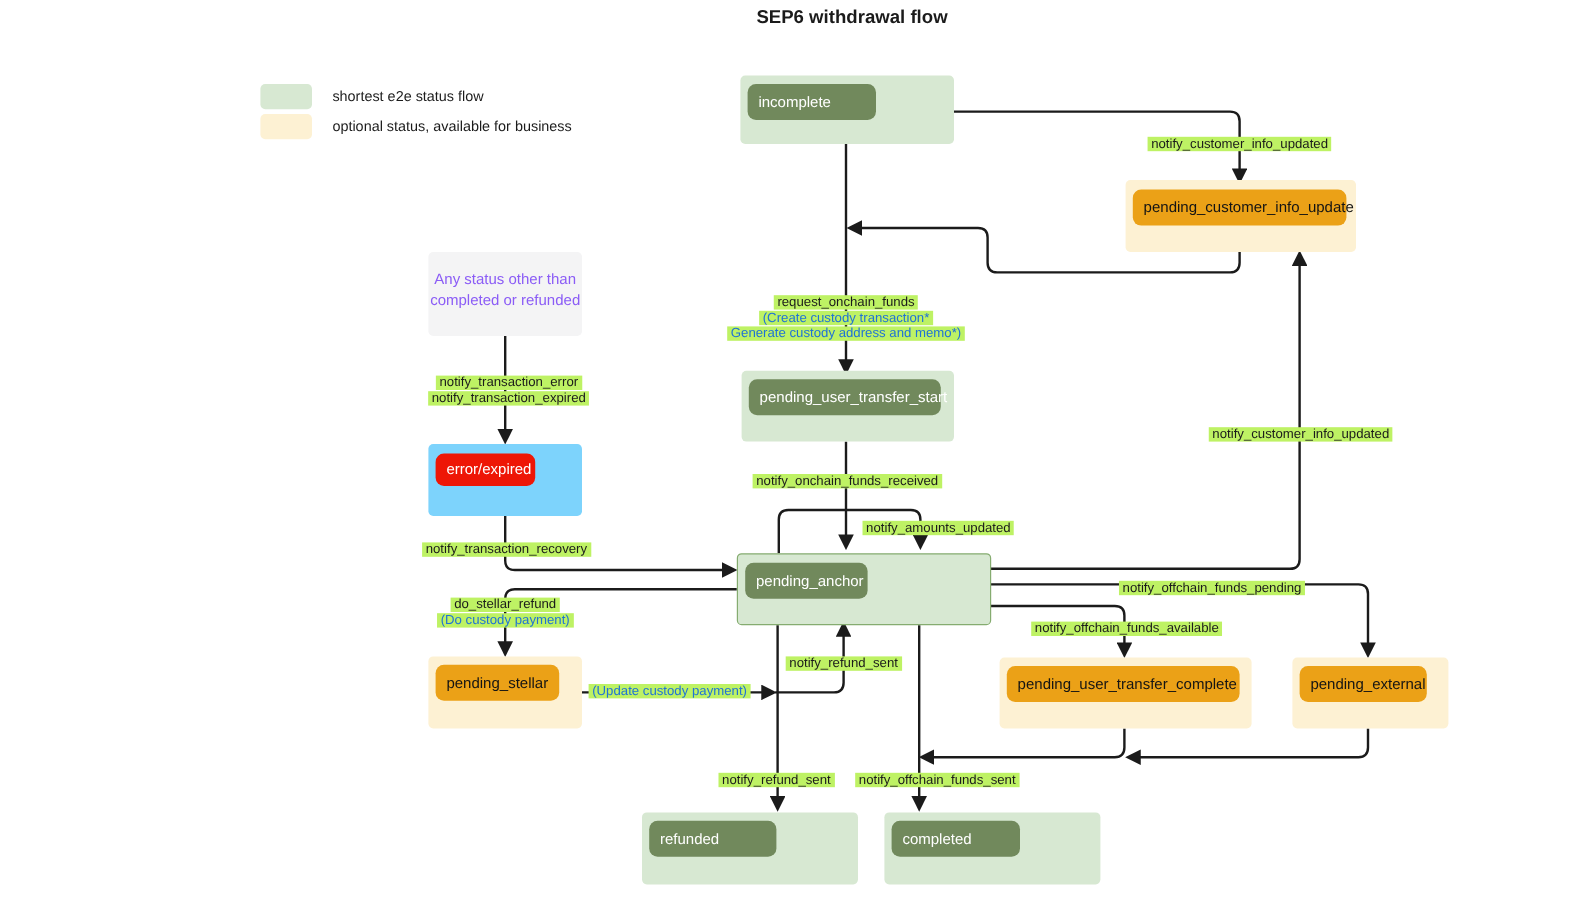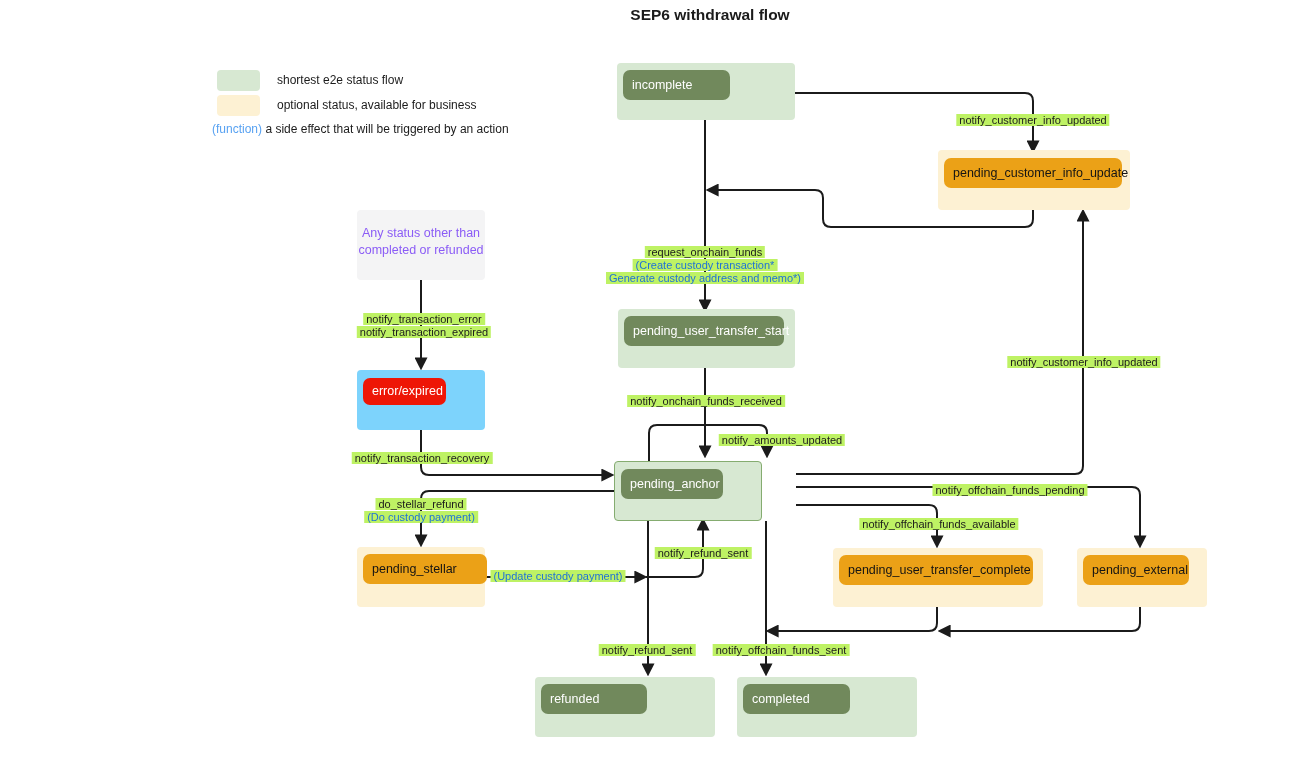--- a/index.html
+++ b/index.html
@@ -71,24 +71,20 @@
       <path d="M1140 607 V623 Q1140 631 1132 631 H948" marker-end="url(#arr)"></path>
     </g>
   </svg>
 
   <div class="title">SEP6 withdrawal flow</div>
 
   <div class="legend-swatch c-green" style="left:217px;top:70px;"></div>
   <div class="legend-text" style="left:277px;top:73px;">shortest e2e status flow</div>
   <div class="legend-swatch c-cream" style="left:217px;top:95px;"></div>
   <div class="legend-text" style="left:277px;top:98px;">optional status, available for business</div>
-  <div class="legend-text" style="left:212px;top:122px;">
-    <span class="legend-blue">(function)</span>
-    <span>a side effect that will be triggered by an action</span>
-  </div>
 
   <div class="node c-green" style="left:617px;top:63px;width:178px;height:57px;">
     <div class="node-inner i-green" style="width:107px;">incomplete</div>
   </div>
 
   <div class="node c-cream" style="left:938px;top:150px;width:192px;height:60px;">
     <div class="node-inner i-orange" style="top:8px;width:178px;">pending_customer_info_update</div>
   </div>
 
   <div class="node c-gray" style="left:357px;top:210px;width:128px;height:70px;">
@@ -99,26 +95,26 @@
   </div>
 
   <div class="node c-pink" style="left:357px;top:370px;width:128px;height:60px;">
     <div class="node-inner i-red" style="top:8px;height:27px;line-height:27px;width:83px;">error/expired</div>
   </div>
 
   <div class="node c-green" style="left:618px;top:309px;width:177px;height:59px;">
     <div class="node-inner i-green" style="width:160px;">pending_user_transfer_start</div>
   </div>
 
-  <div class="node c-green anchor-border" style="left:614px;top:461px;width:148px;height:60px;">
+  <div class="node c-green anchor-border" style="left:614px;top:461px;width:212px;height:60px;">
     <div class="node-inner i-green" style="width:102px;">pending_anchor</div>
   </div>
 
   <div class="node c-cream" style="left:357px;top:547px;width:128px;height:60px;">
-    <div class="node-inner i-orange" style="width:124px;">pending_stellar</div>
+    <div class="node-inner i-orange" style="width:103px;">pending_stellar</div>
   </div>
 
   <div class="node c-cream" style="left:833px;top:548px;width:210px;height:59px;">
     <div class="node-inner i-orange" style="width:194px;">pending_user_transfer_complete</div>
   </div>
 
   <div class="node c-cream" style="left:1077px;top:548px;width:130px;height:59px;">
     <div class="node-inner i-orange" style="width:106px;">pending_external</div>
   </div>
 

